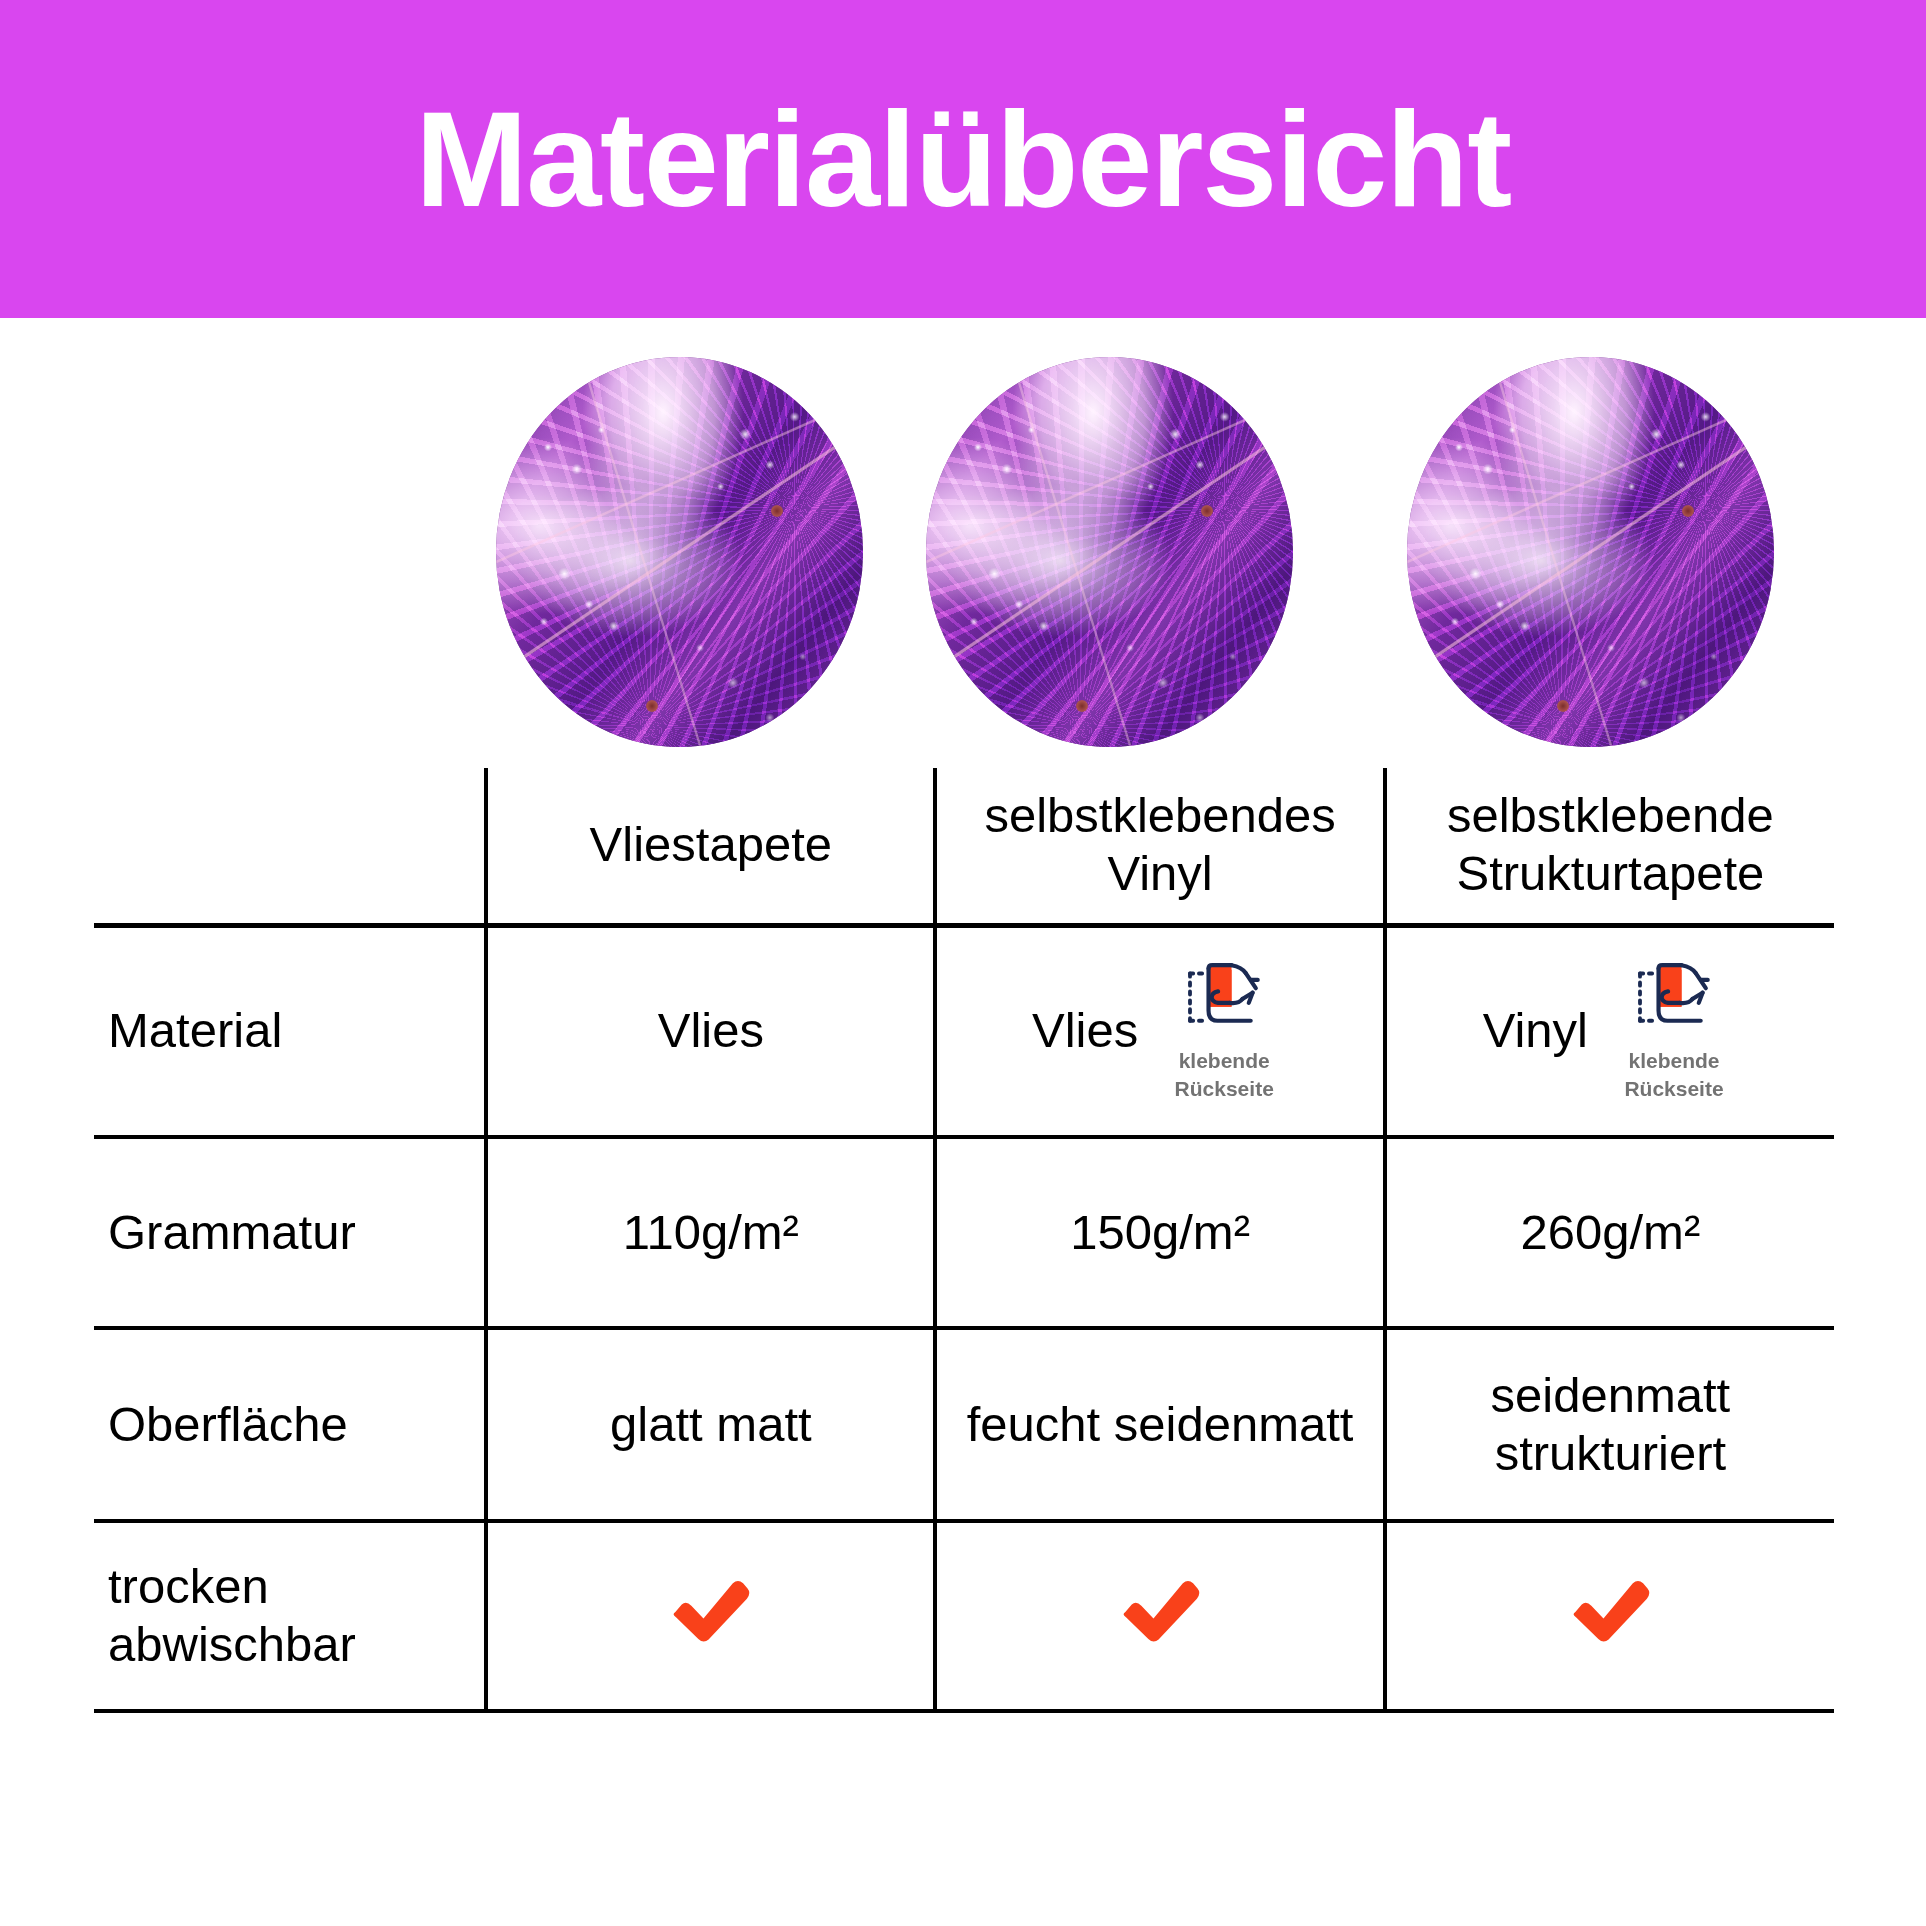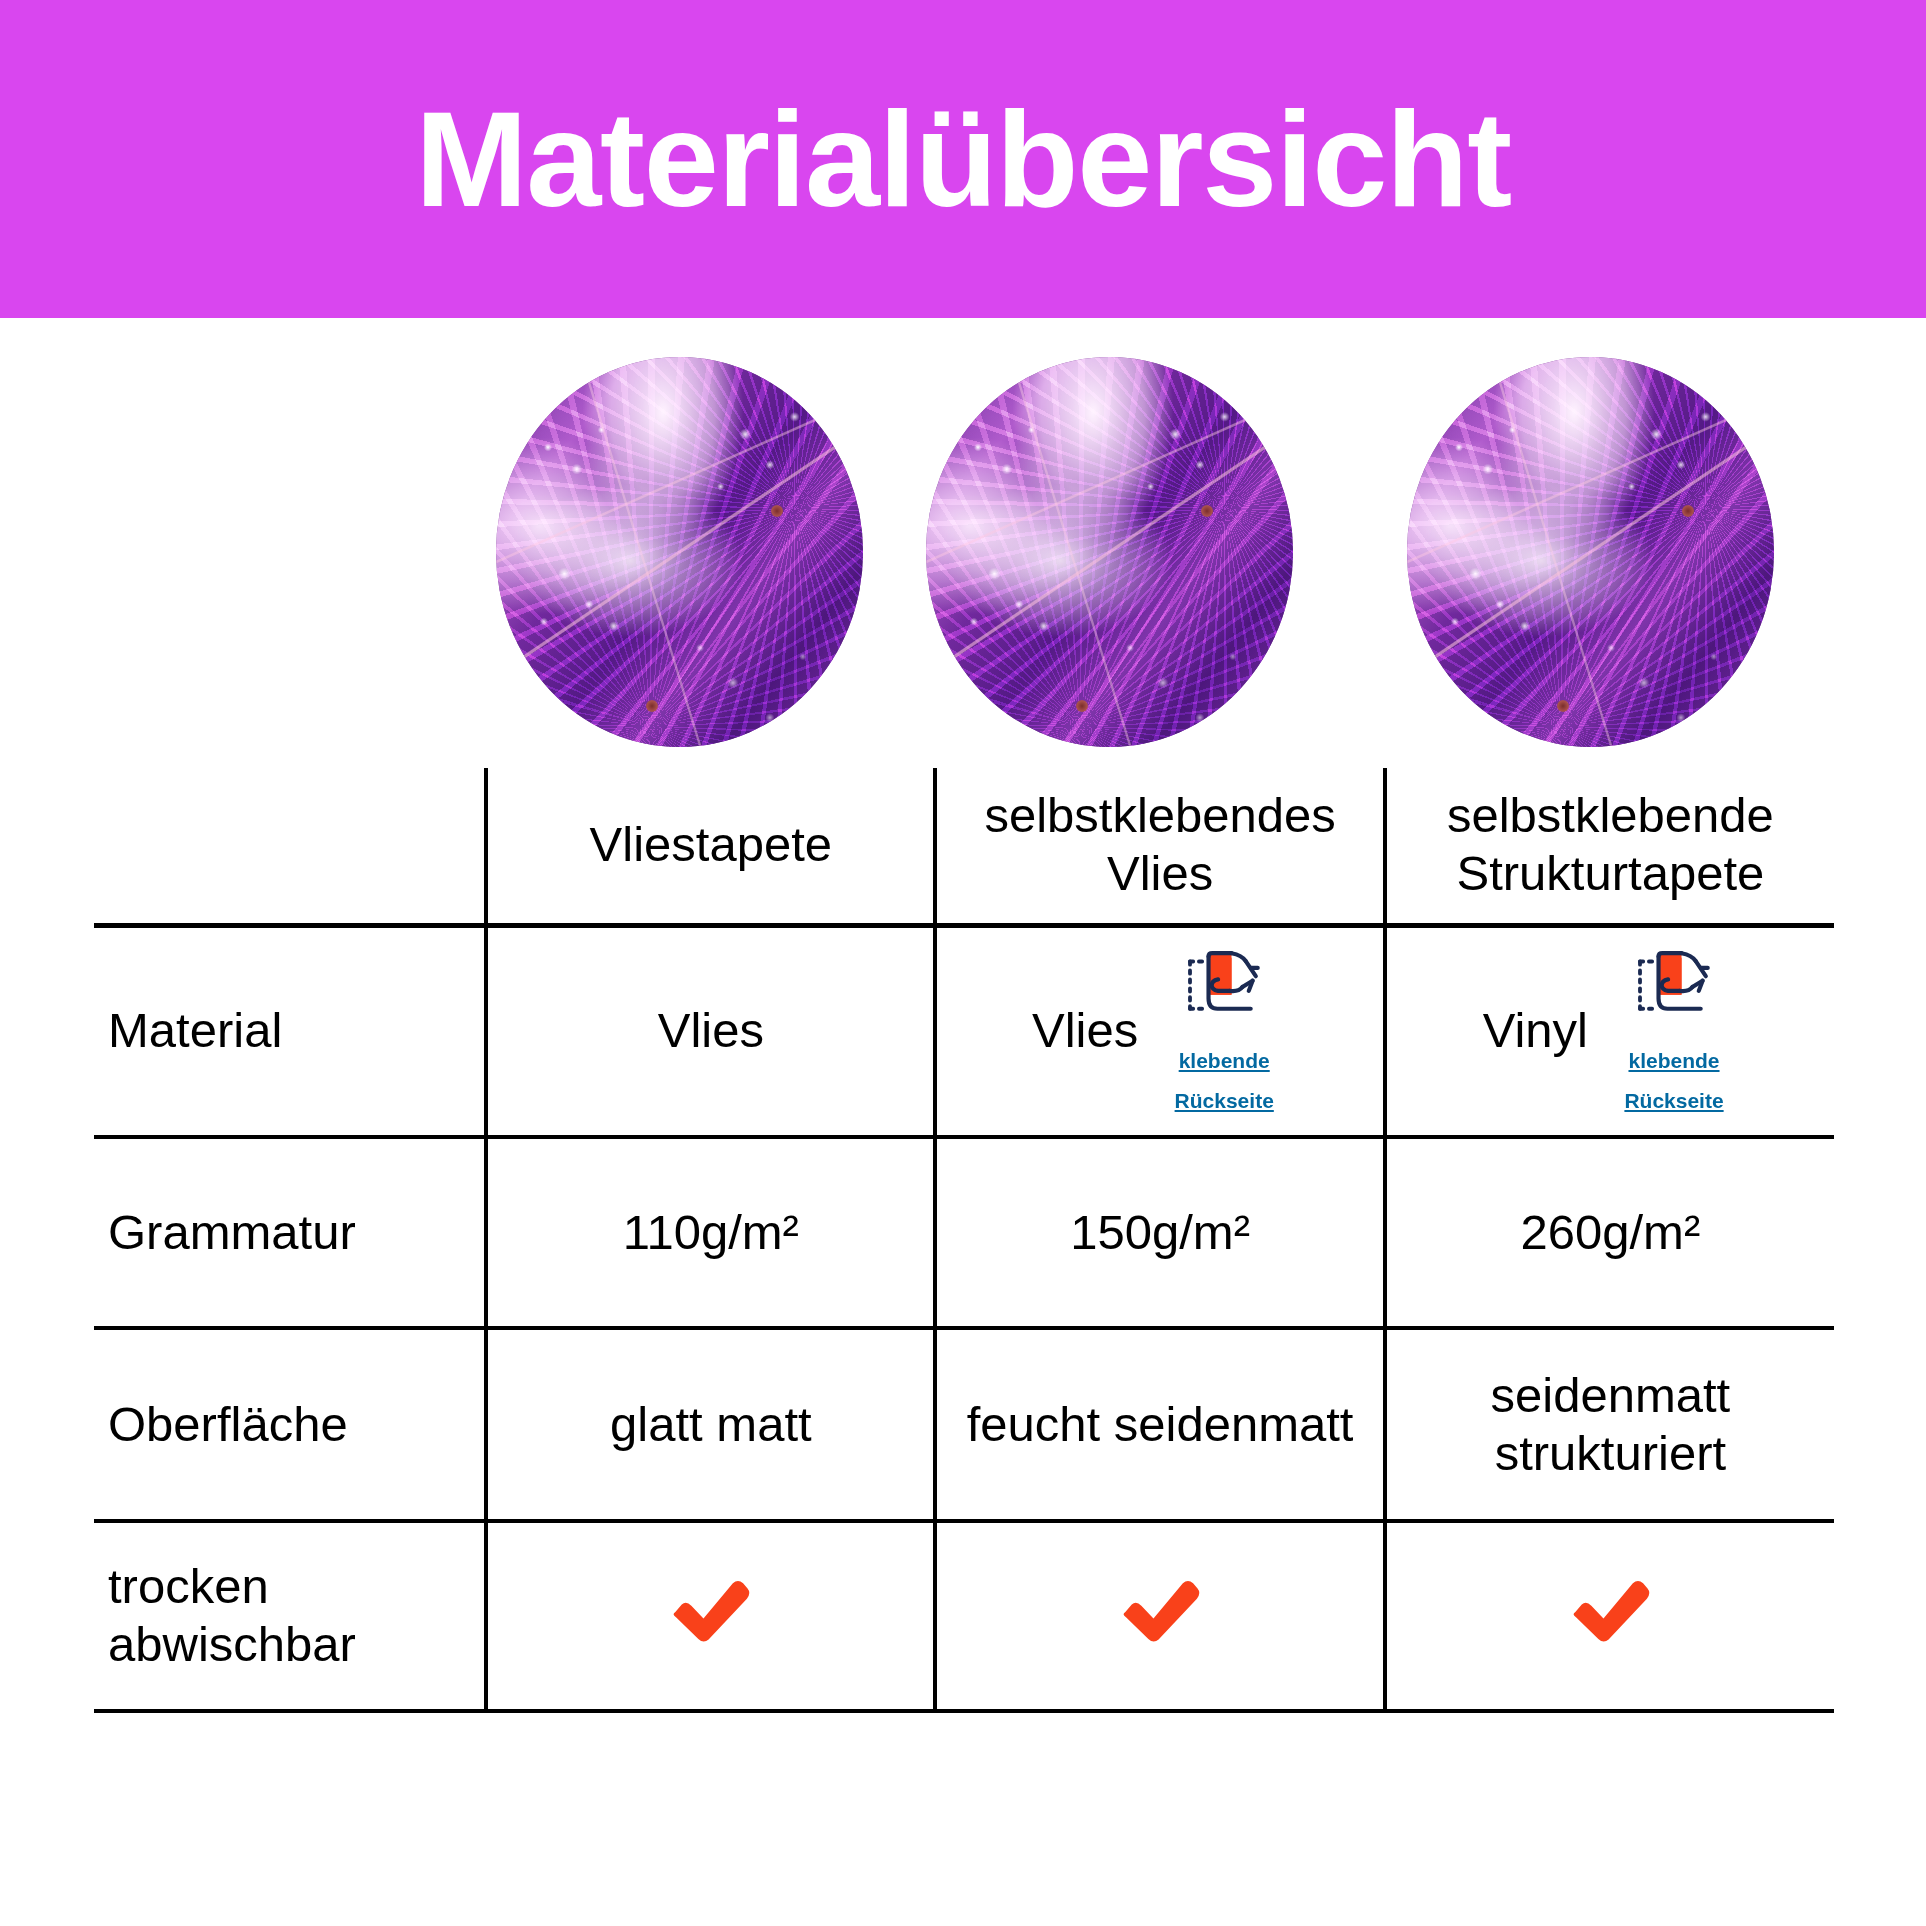--- a/index.html
+++ b/index.html
@@ -154,27 +154,26 @@
 
   
   .matcell{ display:flex; align-items:center; justify-content:center; gap:22px; }
   .matcell .val{ white-space:nowrap; }
 
   
   .badge{ width:128px; flex:0 0 128px; text-align:center; }
   .badge .glyph{ display:block; margin:0 auto; }
   .badge .cap{
     display:block;
-    color:#0369a1;
+    color:#737373;
     font-weight:bold;
     font-size:21px;
     line-height:1.06;
-    margin-top:18px;
+    margin-top:6px;
     white-space:nowrap;
-    text-decoration:underline;
   }
 
   
   .check{ display:inline-block; }
 </style>
 </head>
 <body>
 
 <div class="header-band">
   <div class="header-title">Materialübersicht</div>
@@ -212,21 +211,21 @@
     <col class="c-label">
         <col class="c-col">
         <col class="c-col">
         <col class="c-col">
   </colgroup>
 
   <tbody>
         <tr class="hdr">
     <td class="rowlabel"></td>
     <td class="sepL">Vliestapete</td>
-    <td class="sepL">selbstklebendes Vlies</td>
+    <td class="sepL">selbstklebendes Vinyl</td>
     <td class="sepL">selbstklebende Strukturtapete</td>
   </tr>
 
   <tr class="body r-material">
     <td class="rowlabel">Material</td>
     <td class="sepL">
       <div class="matcell">
         <span class="val">Vlies</span>
       </div>
     </td>

